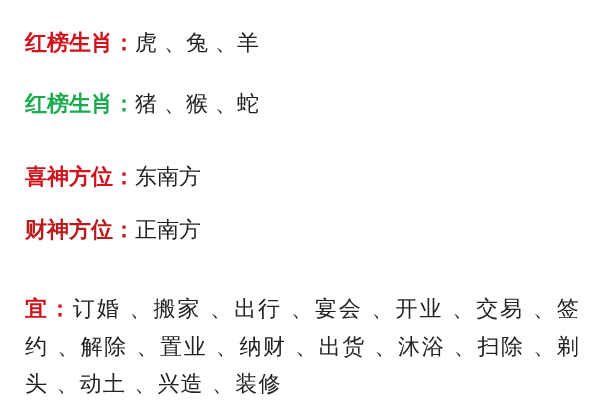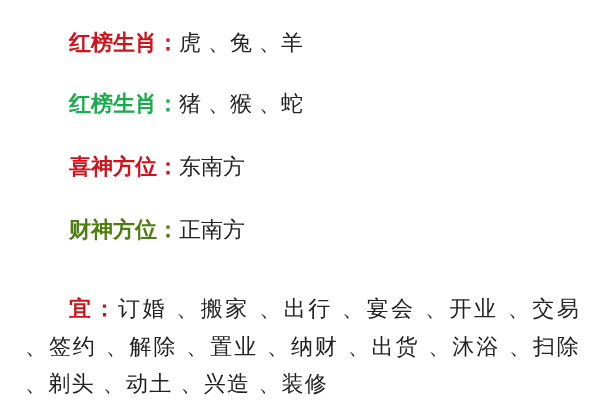--- a/index.html
+++ b/index.html
@@ -1,36 +1,36 @@
 <!DOCTYPE html>
 <html><head>
 <meta charset="utf-8">
 <style>
   html, body { margin:0; padding:0; background:#ffffff; }
   body { width:600px; height:400px; overflow:hidden; position:relative;
          font-family: "DejaVu Sans", "Liberation Sans", sans-serif; color:#222; }
   .row { position:absolute; left:25px; font-size:22px; line-height:26px; white-space:nowrap; }
-  .label { font-weight:bold;margin-left:44px; }
+  .label { font-weight:bold; }
   .para { position:absolute; left:25px; top:290px; width:555px; font-size:22px;
           line-height:37.5px; letter-spacing:1.2px; text-align:justify; }
 </style>
 </head>
 <body>
 
 <div class="row" style="top:30px;">
   <span class="label" style="color:#d0121b;">红榜生肖：</span><span>虎 、兔 、羊</span>
 </div>
 
 <div class="row" style="top:91px;">
   <span class="label" style="color:#1aab4d;">红榜生肖：</span><span>猪 、猴 、蛇</span>
 </div>
 
-<div class="row" style="top:154px;">
+<div class="row" style="top:164px;">
   <span class="label" style="color:#d0121b;">喜神方位：</span><span>东南方</span>
 </div>
 
 <div class="row" style="top:217px;">
-  <span class="label" style="color:#4d7c0f;">财神方位：</span><span>正南方</span>
+  <span class="label" style="color:#b91c1c;">财神方位：</span><span>正南方</span>
 </div>
 
 <div class="para">
   <span class="label" style="color:#d0121b;">宜：</span><span>订婚 、搬家 、出行 、宴会 、开业 、交易 、签约 、解除 、置业 、纳财 、出货 、沐浴 、扫除 、剃头 、动土 、兴造 、装修</span>
 </div>
 
 </body></html>

